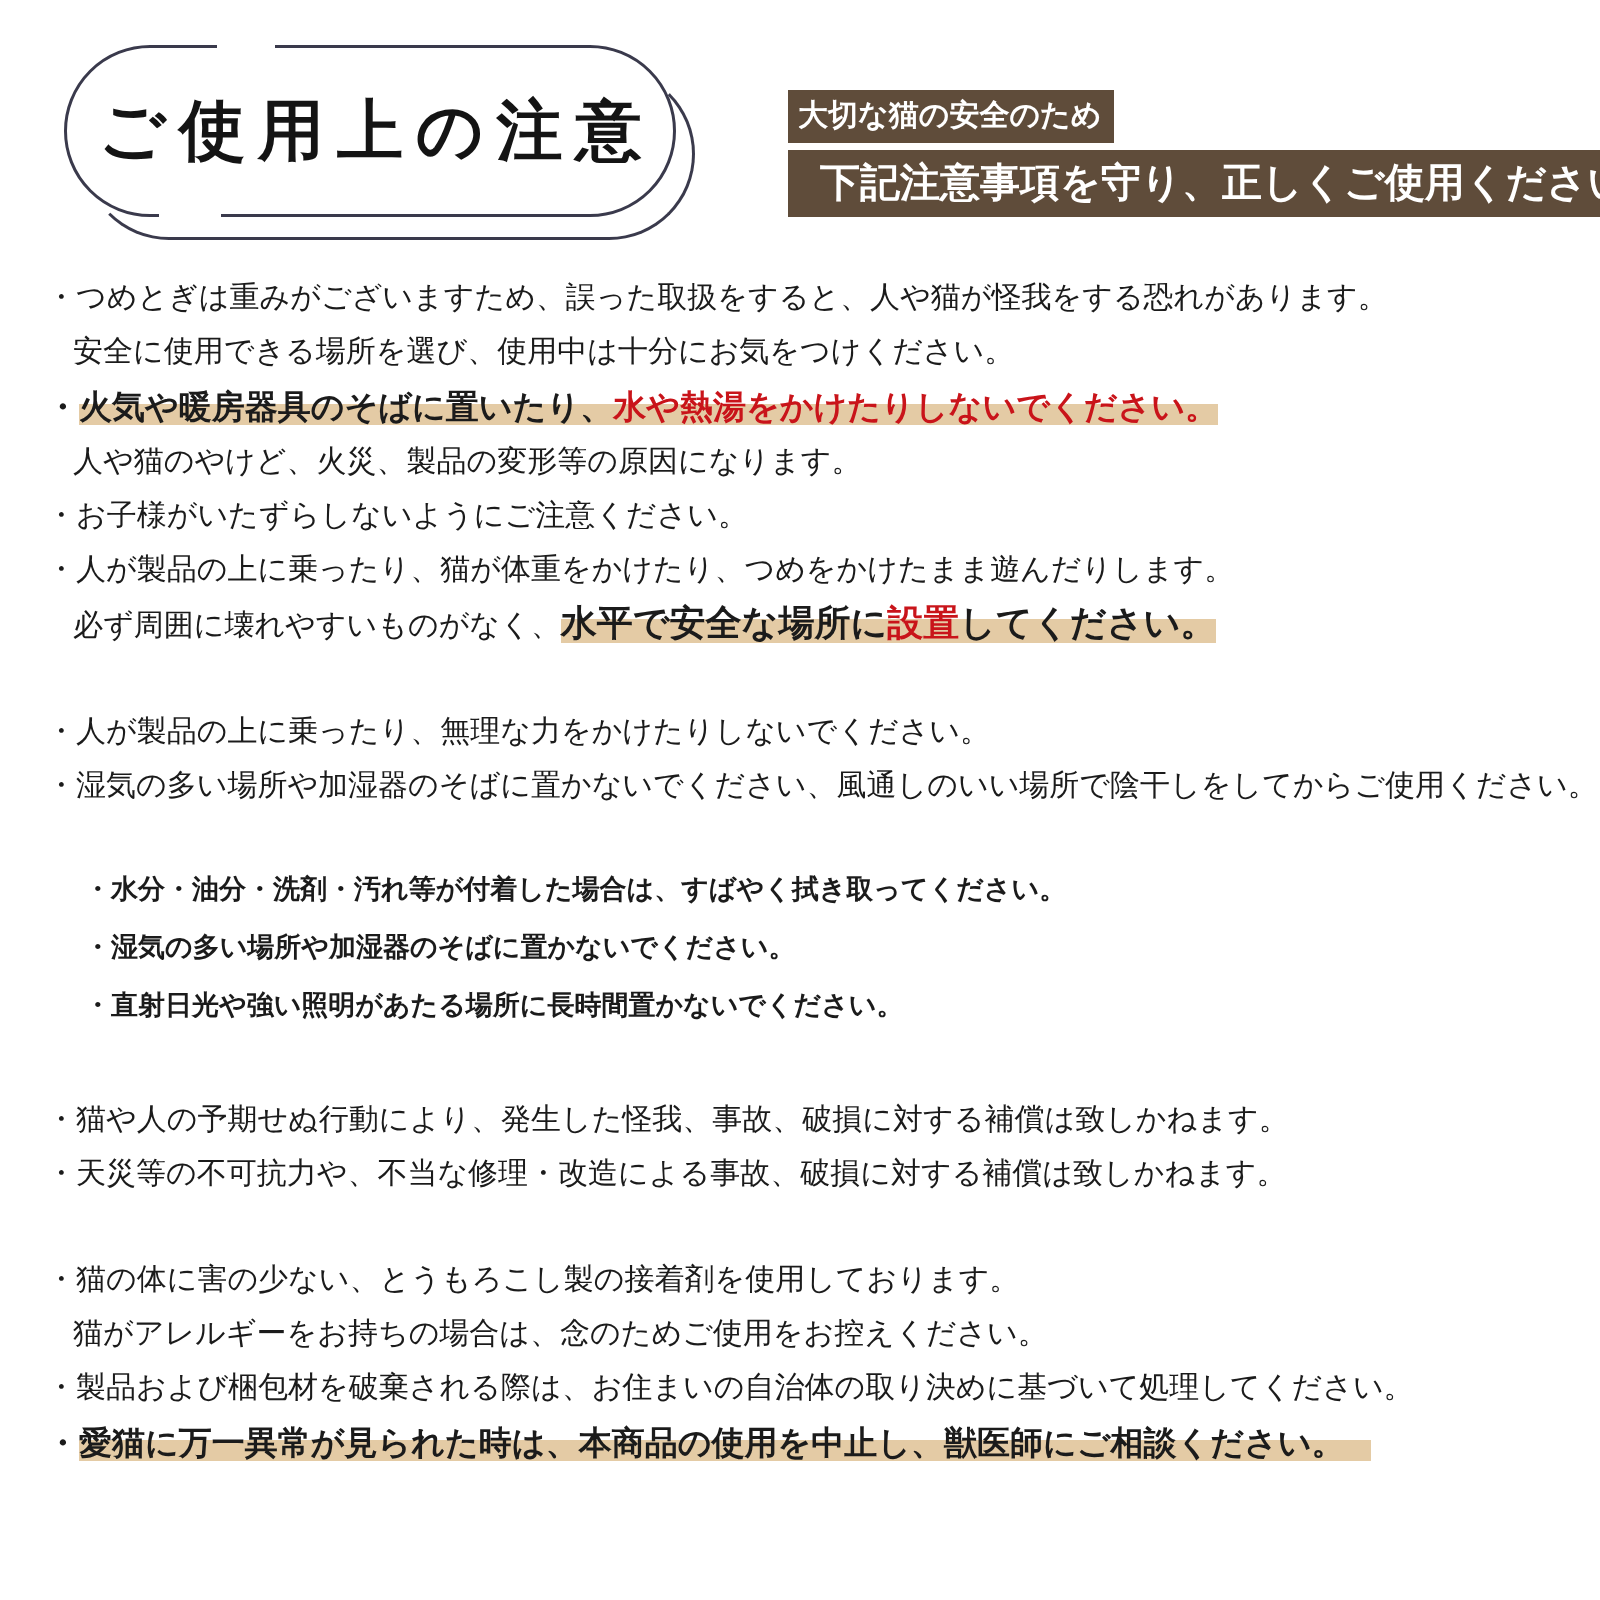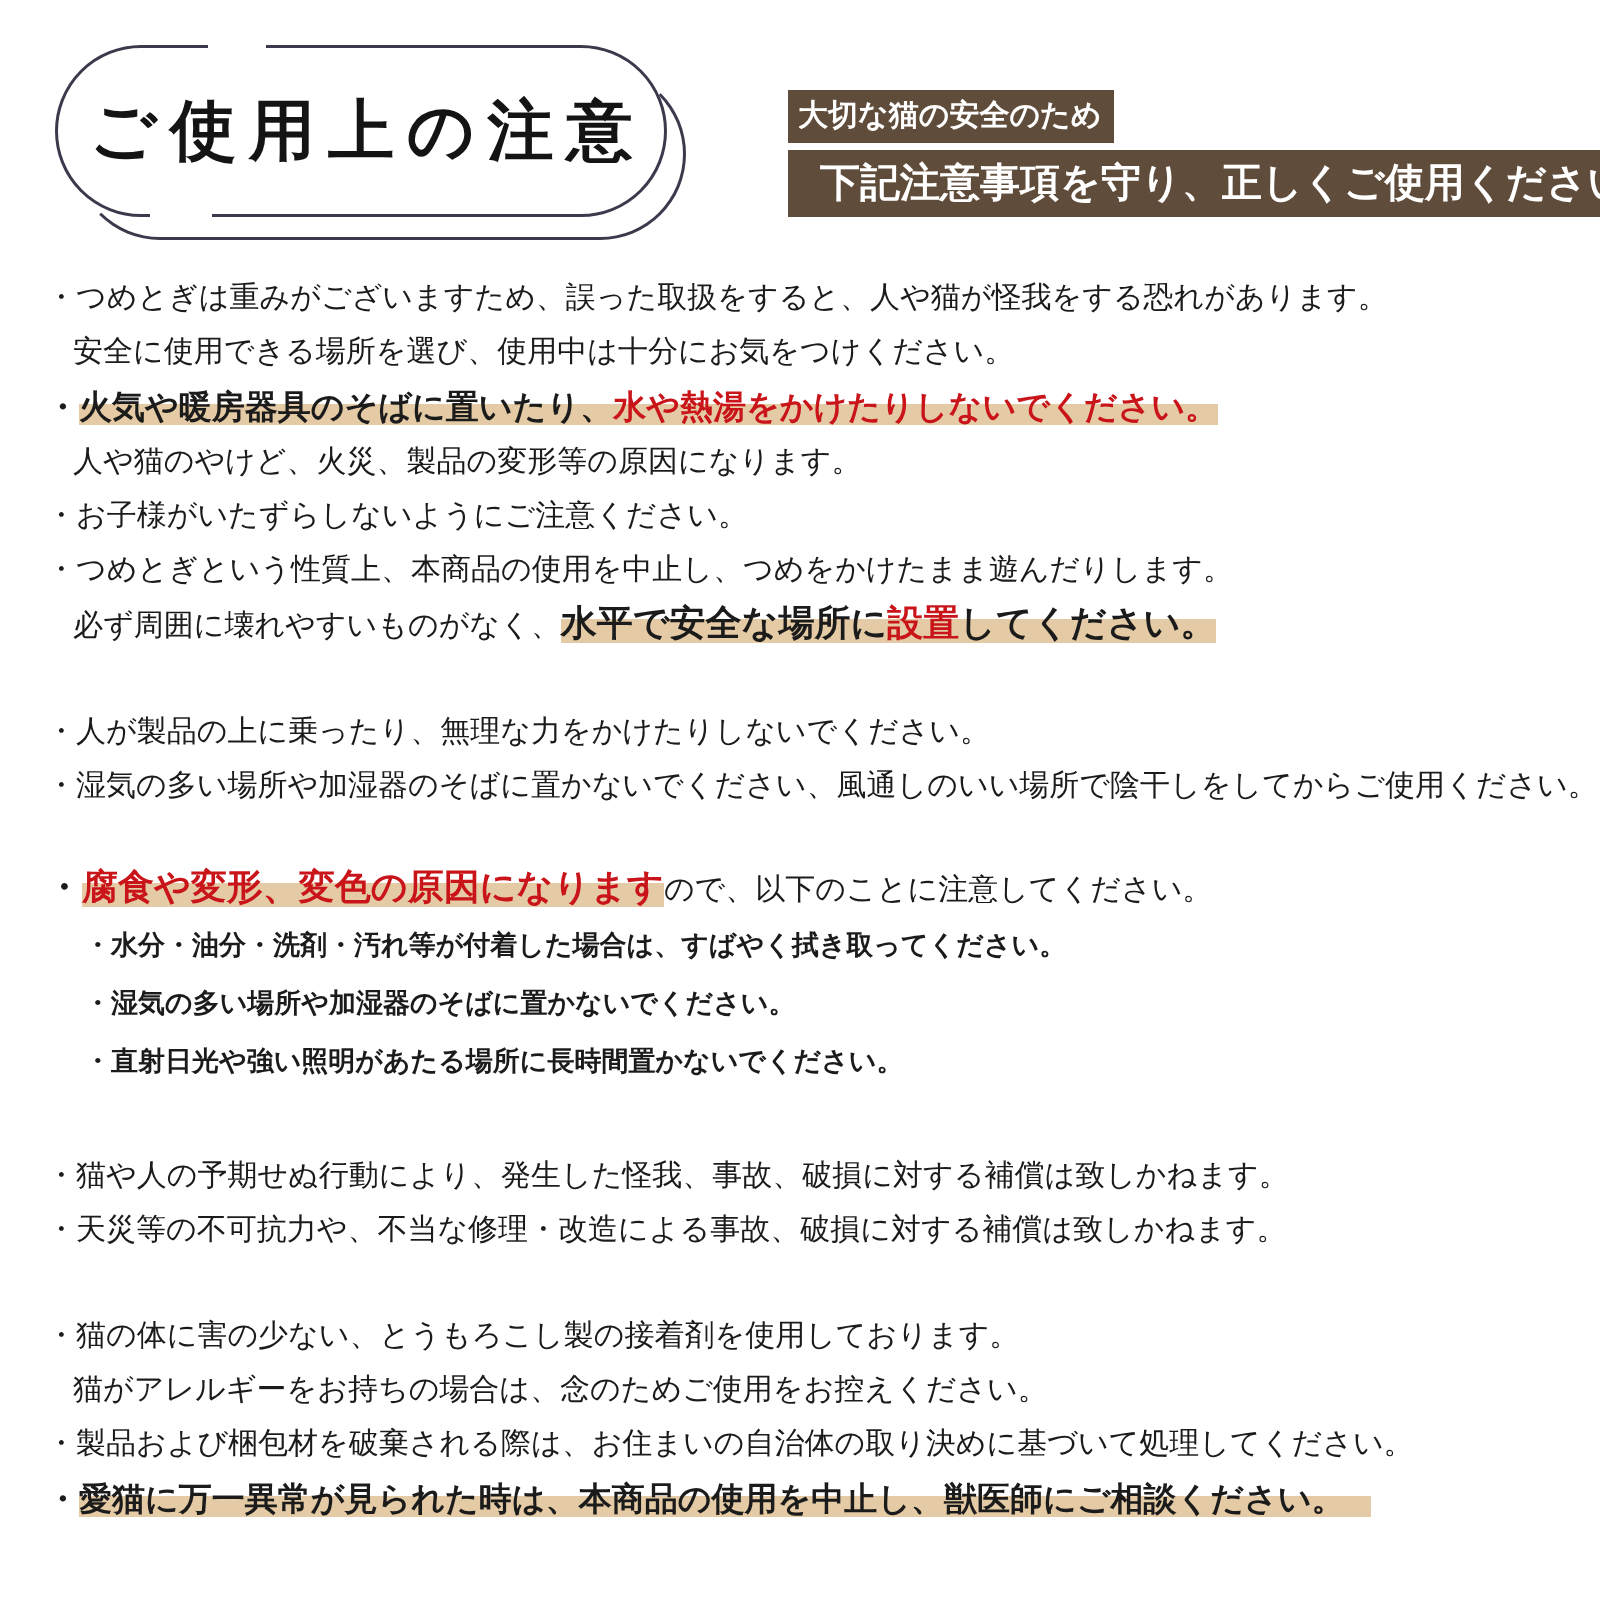--- a/index.html
+++ b/index.html
@@ -12,21 +12,21 @@
   *{box-sizing:border-box;}
   html,body{margin:0;padding:0;}
   body{
     width:1600px;height:1600px;position:relative;overflow:hidden;
     background:#ffffff;color:var(--ink);
     font-family:"Liberation Sans","DejaVu Sans",sans-serif;
   }
 
   
   .title-box{
-    position:absolute;left:55px;top:45px;width:612px;height:172px;
+    position:absolute;left:64px;top:45px;width:612px;height:172px;
     border:3px solid var(--border);border-radius:88px;
   }
   .title-box::after{ 
     content:"";position:absolute;left:16px;top:20px;width:100%;height:100%;
     border:3px solid transparent;
     border-bottom-color:var(--border);border-right-color:var(--border);
     border-radius:88px;pointer-events:none;
   }
   .title-box h1{
     margin:0;width:100%;height:100%;
@@ -82,31 +82,30 @@
 <main class="body">
 
   <p class="line"><span>・つめとぎは重みがございますため、誤った取扱をすると、人や猫が怪我をする恐れがあります。</span></p>
   <p class="line cont"><span>安全に使用できる場所を選び、使用中は十分にお気をつけください。</span></p>
 
   <p class="line boldline"><span>・</span><span class="hl">火気や暖房器具のそばに置いたり、</span><span class="hl r">水や熱湯をかけたりしないでください。</span></p>
   <p class="line cont"><span>人や猫のやけど、火災、製品の変形等の原因になります。</span></p>
 
   <p class="line"><span>・お子様がいたずらしないようにご注意ください。</span></p>
 
-  <p class="line"><span>・つめとぎという性質上、本商品の使用を中止し、つめをかけたまま遊んだりします。</span></p>
+  <p class="line"><span>・人が製品の上に乗ったり、猫が体重をかけたり、つめをかけたまま遊んだりします。</span></p>
   <p class="line cont"><span>必ず周囲に壊れやすいものがなく、</span><span class="b hl">水平で安全な場所に</span><span class="b hl r">設置</span><span class="b hl">してください。</span></p>
 
   <div class="gap-1"></div>
 
   <p class="line"><span>・人が製品の上に乗ったり、無理な力をかけたりしないでください。</span></p>
   <p class="line"><span>・湿気の多い場所や加湿器のそばに置かないでください、風通しのいい場所で陰干しをしてからご使用ください。</span></p>
 
   <div class="gap-2"></div>
 
-  <p class="line"><span class="b">・</span><span class="b hl r">腐食や変形、変色の原因になります</span><span>ので、以下のことに注意してください。</span></p>
   <p class="line sub"><span>・水分・油分・洗剤・汚れ等が付着した場合は、すばやく拭き取ってください。</span></p>
   <p class="line sub"><span>・湿気の多い場所や加湿器のそばに置かないでください。</span></p>
   <p class="line sub"><span>・直射日光や強い照明があたる場所に長時間置かないでください。</span></p>
 
   <div class="gap-3"></div>
 
   <p class="line"><span>・猫や人の予期せぬ行動により、発生した怪我、事故、破損に対する補償は致しかねます。</span></p>
   <p class="line"><span>・天災等の不可抗力や、不当な修理・改造による事故、破損に対する補償は致しかねます。</span></p>
 
   <div class="gap-4"></div>

